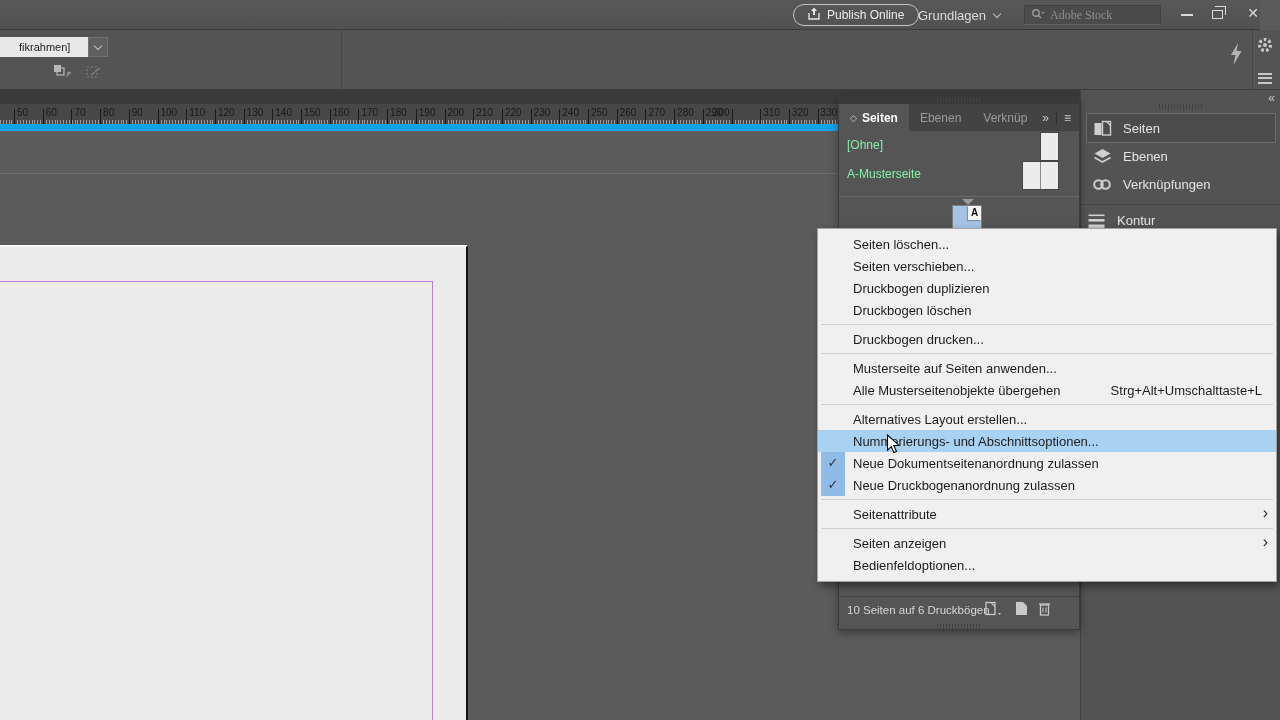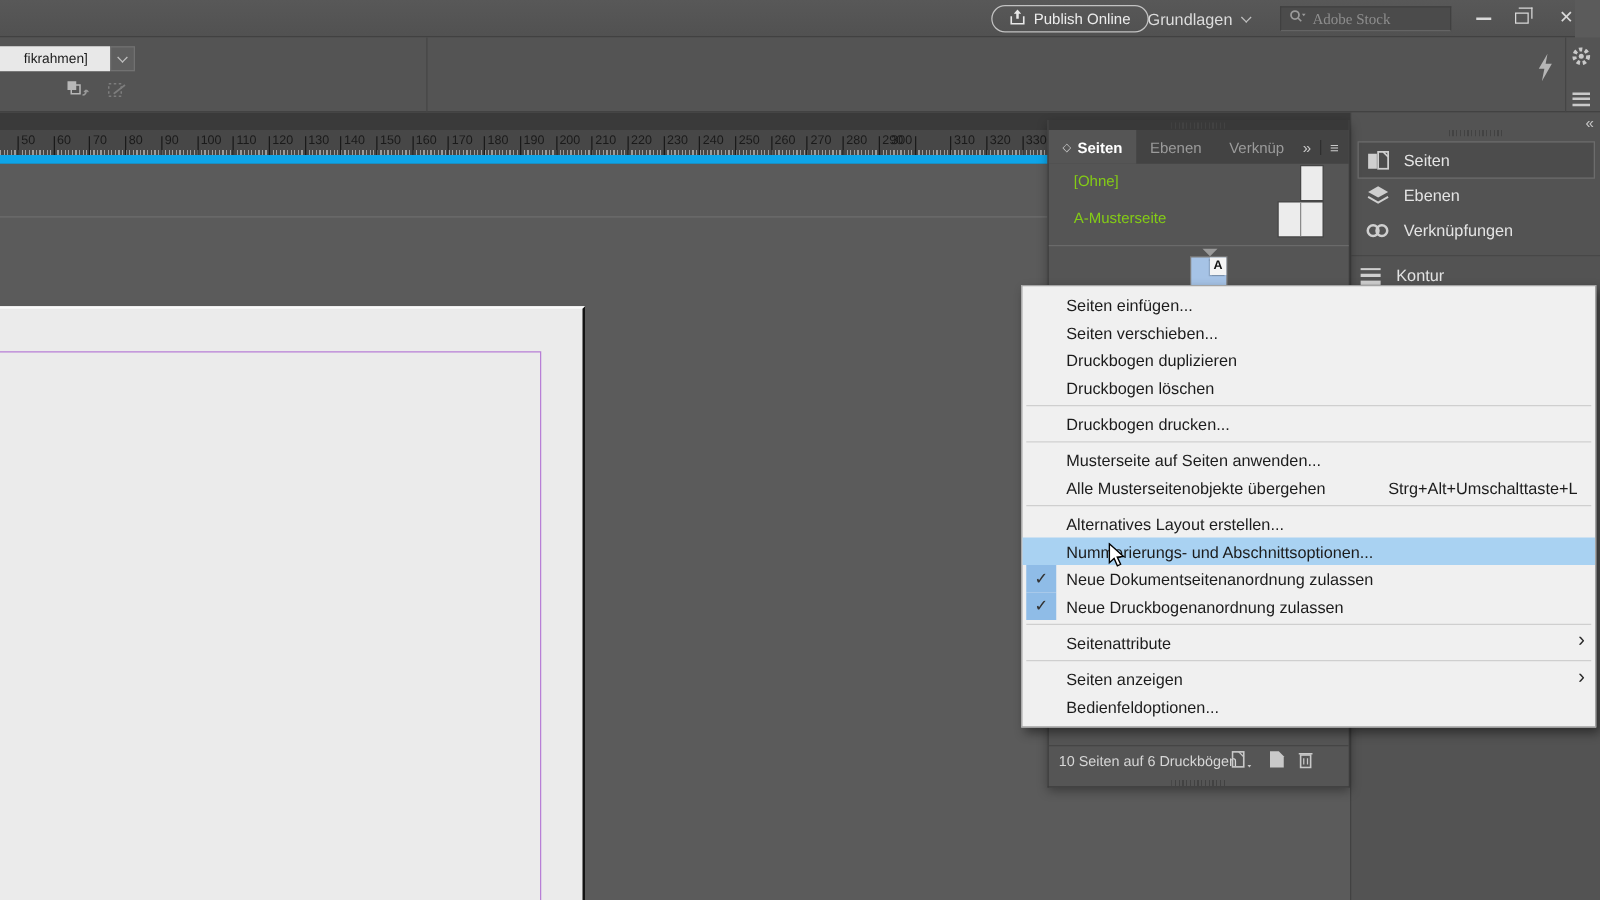--- a/index.html
+++ b/index.html
@@ -84,21 +84,21 @@
   .pp-tab { padding:0 11px; height:27px; display:flex; align-items:center; gap:5px; font-size:12px;
             color:#9b9b9b; white-space:nowrap; overflow:hidden; }
   .pp-tab.active { background:#555; color:#fff; font-weight:bold; }
   .pp-tab:not(.active) .tab-diamond { display:none; }
   .tab-diamond { font-size:9px; color:#cfcfcf; font-weight:normal; }
   .pp-tab-extra { margin-left:auto; display:flex; align-items:center; gap:7px; padding-right:8px;
                   color:#c9c9c9; font-size:12px; }
   .pp-tab-extra .vbar { width:1px; height:12px; background:#2f2f2f; }
   .masters { position:absolute; left:0; top:35px; width:100%; }
   .master-row { position:relative; height:29px; }
-  .master-label { position:absolute; left:20px; top:7px; font-size:12px; color:#84cc16; }
+  .master-label { position:absolute; left:8px; top:7px; font-size:12px; color:#86efac; }
   .mthumb { position:absolute; top:2px; height:27px; background:#ececec; box-shadow:0 0 0 1px #454545; }
   .thumb-single .mthumb { left:202px; width:17px; }
   .thumb-double .mthumb { left:184px; width:35px; }
   .mthumb .mid { position:absolute; left:17px; top:0; width:1px; height:100%; background:#8a8a8a; }
   .pp-div { position:absolute; left:0; top:100px; width:100%; height:1px; background:#6a6a6a; }
   .sel-tri { position:absolute; left:123px; top:103px; width:0; height:0;
              border-left:6px solid transparent; border-right:6px solid transparent; border-top:6px solid #9a9a9a; }
   .sel-page { position:absolute; left:114px; top:110px; width:28px; height:30px; background:#a6c3e6;
               box-shadow:0 0 0 1px #7d7d7d; }
   .sel-page .badge { position:absolute; right:0; top:0; width:13px; height:14px; background:#f4f4f4;
@@ -407,21 +407,21 @@
     </div>
     <div class="pp-grip-bottom">
         <div class="grip"></div>
       </div>
   </div>
 
   <div class="ctx-menu">
 
       <div class="mi">
         <span class="mi-check"></span>
-        <span class="mi-label">Seiten einfügen...</span>
+        <span class="mi-label">Seiten löschen...</span>
         <span class="mi-shortcut"></span>
 
       </div>
 
       <div class="mi">
         <span class="mi-check"></span>
         <span class="mi-label">Seiten verschieben...</span>
         <span class="mi-shortcut"></span>
 
       </div>

